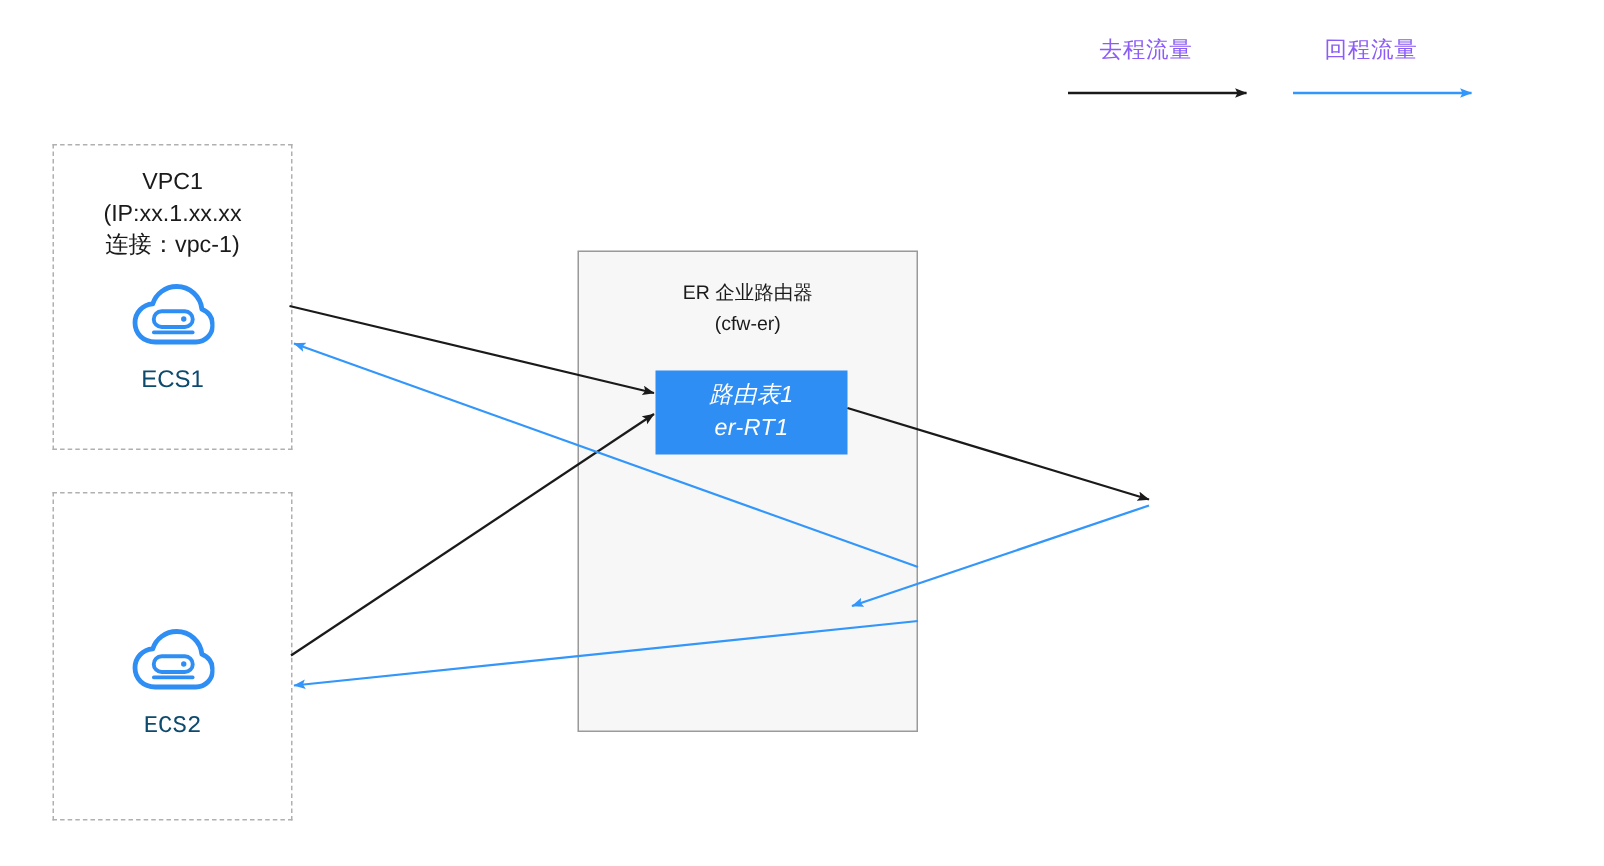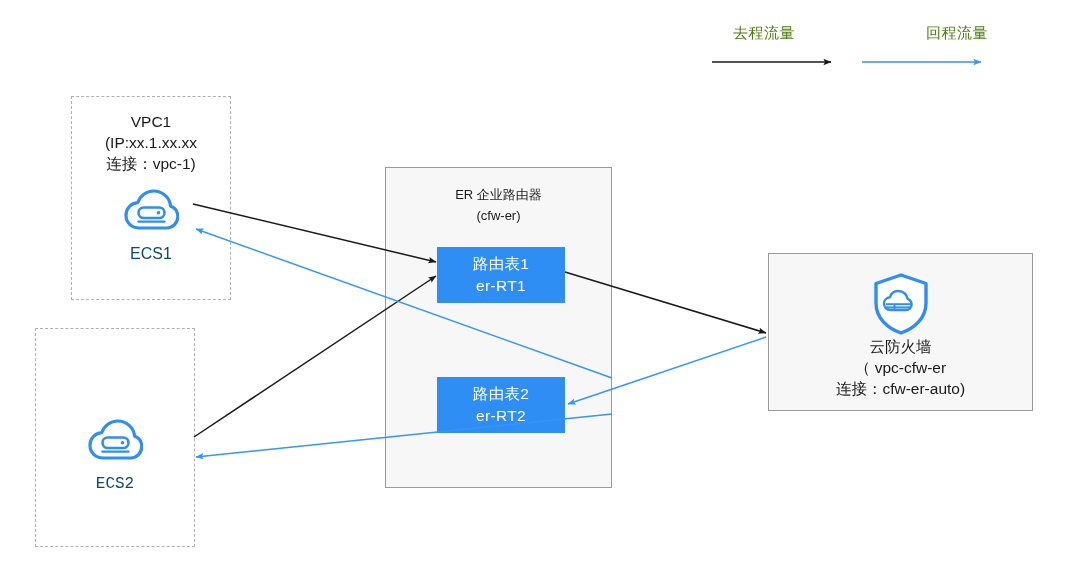--- a/index.html
+++ b/index.html
@@ -13,34 +13,34 @@
   #canvas {
     position: relative;
     width: 1069px;
     height: 577px;
     background: #ffffff;
     overflow: hidden;
   }
   .legend-label {
     position: absolute;
     font-size: 15px;
-    color: #4d7c0f;
+    color: #8b5cf6;
     white-space: nowrap;
     letter-spacing: 0.5px;
   }
   #legend-fwd-label { left: 733px; top: 24px; }
-  #legend-ret-label { left: 883px; top: 24px; margin-left: 43px; }
+  #legend-ret-label { left: 883px; top: 24px; }
 
   .vpc-box {
     position: absolute;
     border: 1.5px dashed #b0b0b0;
     background: #ffffff;
     box-sizing: border-box;
   }
-  #vpc1-box { left: 35px; top: 96px; width: 160px; height: 204px; margin-left: 36px; }
+  #vpc1-box { left: 35px; top: 96px; width: 160px; height: 204px; }
   #vpc2-box { left: 35px; top: 328px; width: 160px; height: 219px; }
 
   .vpc-title {
     position: absolute;
     width: 100%;
     text-align: center;
     font-size: 15.5px;
     line-height: 21px;
     color: #1a1a1a;
     top: 14px;
@@ -90,21 +90,21 @@
     font-size: 15.5px;
     line-height: 22px;
     text-align: center;
     display: flex;
     flex-direction: column;
     align-items: center;
     justify-content: center;
     white-space: pre-line;
     letter-spacing: 0.3px;
   }
-  #rt1-box { left: 437px; top: 247px; width: 128px; height: 56px; }
+  #rt1-box { left: 437px; top: 247px; width: 128px; height: 56px; font-style: italic; }
   #rt2-box { left: 437px; top: 377px; width: 128px; height: 56px; }
 
   #fw-box {
     position: absolute;
     left: 768px;
     top: 253px;
     width: 265px;
     height: 158px;
     background: #f7f7f7;
     border: 1.5px solid #9a9a9a;
@@ -165,37 +165,21 @@
     </div>
     <div class="node-label" id="vpc2-name">ECS2</div>
   </div>
 
   <div id="er-box">
     <div id="er-title">ER 企业路由器
 (cfw-er)</div>
   </div>
   <div class="rt-box" id="rt1-box">路由表1
 er-RT1</div>
-  <div class="rt-box" id="rt2-box">路由表2
-er-RT2</div>
-
-  <div id="fw-box">
-    <div class="node-icon" id="fw-icon">
-      <svg width="62" height="64" viewBox="0 0 62 64">
-        <path d="M31 3 L56 11.5 V31 C56 46 44.5 56.5 31 61 C17.5 56.5 6 46 6 31 V11.5 Z" fill="#ffffff" stroke="#2f8ef4" stroke-width="3.4" stroke-linejoin="round"></path>
-        <path d="M20.5 38 C16.6 38 14 35.2 14 31.6 C14 28.2 16.6 25.5 19.9 25.3 C21 21.6 24.3 19 28.4 19 C33.1 19 37 22.4 37.6 26.8 C40 27.6 41.6 29.8 41.6 32.4 C41.6 35.5 39.1 38 35.9 38 Z" fill="none" stroke="#2f8ef4" stroke-width="2.4" stroke-linejoin="round"></path>
-        <line x1="16" y1="32.2" x2="41" y2="32.2" stroke="#2f8ef4" stroke-width="2"></line>
-        <line x1="16" y1="35.4" x2="41" y2="35.4" stroke="#2f8ef4" stroke-width="2"></line>
-        <line x1="24.5" y1="32.4" x2="24.5" y2="38" stroke="#2f8ef4" stroke-width="2"></line>
-      </svg>
-    </div>
-    <div id="fw-title">云防火墙
-（ vpc-cfw-er
-连接：cfw-er-auto)</div>
-  </div>
+
 
   <svg class="arrows">
     <defs>
       <marker id="ah-black" markerWidth="9" markerHeight="9" refX="7.6" refY="3.2" orient="auto" markerUnits="userSpaceOnUse">
         <path d="M0,0 L8,3.2 L0,6.4 L1.6,3.2 Z" fill="#1a1a1a"></path>
       </marker>
       <marker id="ah-blue" markerWidth="9" markerHeight="9" refX="7.6" refY="3.2" orient="auto" markerUnits="userSpaceOnUse">
         <path d="M0,0 L8,3.2 L0,6.4 L1.6,3.2 Z" fill="#3296fa"></path>
       </marker>
     </defs>

